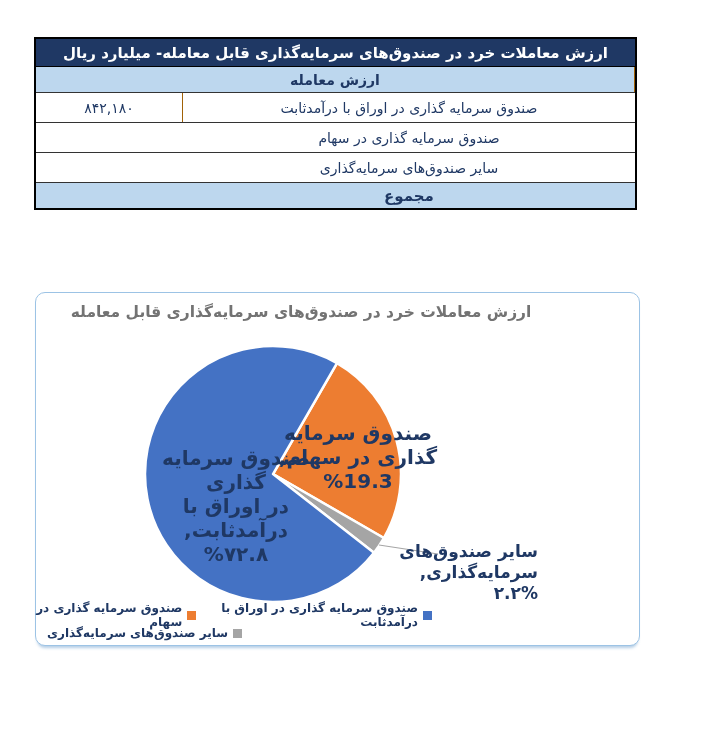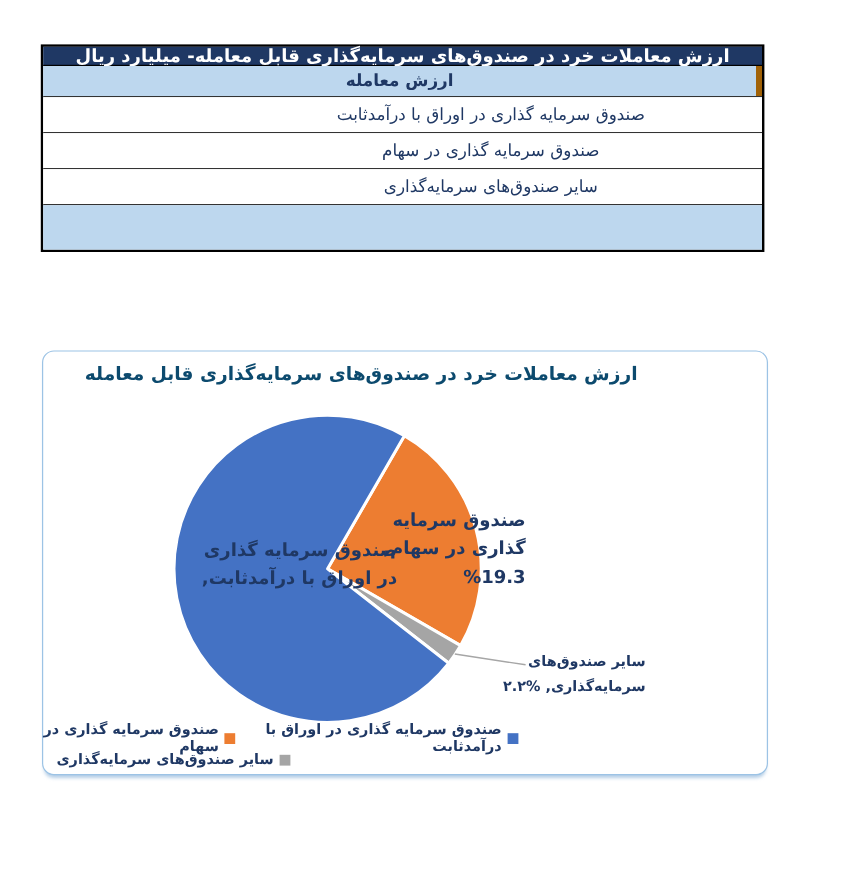--- a/index.html
+++ b/index.html
@@ -7,60 +7,60 @@
     position:relative;width:706px;height:729px;background:#ffffff;overflow:hidden;
     font-family:"DejaVu Sans",sans-serif;direction:rtl;
   }
   
   .tbl{
     position:absolute;left:34px;top:37px;width:603px;height:173px;
     border:2px solid #000;box-sizing:border-box;background:#fff;
     display:flex;flex-direction:column;
   }
   .tbl-title{
-    height:16px;background:#1F3864;color:#fff;font-weight:bold;font-size:15px;
+    height:28px;background:#1F3864;color:#fff;font-weight:bold;font-size:15px;
     display:flex;align-items:center;justify-content:center;
     border-bottom:1px solid #000;box-sizing:border-box;
   }
   .trow{display:flex;box-sizing:border-box;}
   .trow .c-type{
     width:452px;display:flex;align-items:center;justify-content:center;box-sizing:border-box;
   }
   .trow .c-val{
     flex:1;display:flex;align-items:center;justify-content:center;box-sizing:border-box;
-    border-left:none;border-right:5px solid #a16207;
+    border-left:none;border-right:1px solid #a16207;
   }
   .thead{
     height:26px;background:#BDD7EE;font-weight:bold;font-size:14px;color:#1F3864;
     border-bottom:1px solid #333;
   }
   .tdata{
     height:30px;font-size:14px;color:#1F3864;border-bottom:1px solid #333;background:#fff;
   }
   .ttotal{
     flex:1;background:#BDD7EE;font-weight:bold;font-size:15px;color:#1F3864;
   }
   
   .chartbox{
     position:absolute;left:35px;top:292px;width:605px;height:354px;box-sizing:border-box;
     border:1.5px solid #9CC3E5;border-radius:10px;background:#fff;
     box-shadow:0 4px 3px -2px rgba(141,179,217,.65);
   }
   .c-title{
     position:absolute;left:0;top:10px;width:530px;text-align:center;
-    font-weight:bold;font-size:15.5px;color:#0c4a6e;
+    font-weight:bold;font-size:15.5px;color:#737373;
   }
   .pie-svg{position:absolute;left:0;top:0;width:605px;height:354px;}
   .slice-label{
-    position:absolute;font-weight:bold;color:#1F3864;text-align:right;
-    font-size:15px;line-height:24px;
+    position:absolute;font-weight:bold;color:#1F3864;text-align:center;
+    font-size:20px;line-height:24px;
   }
   .lbl-blue{left:105px;top:153px;width:190px;}
   .lbl-orange{left:242px;top:128px;width:160px;}
-  .lbl-gray{left:357px;top:248px;width:145px;text-align:right;font-size:12px;line-height:21px;}
+  .lbl-gray{left:357px;top:248px;width:145px;text-align:right;font-size:17px;line-height:21px;}
   .legend-row{
     position:absolute;display:flex;direction:rtl;align-items:center;gap:14px;
     font-size:12px;font-weight:bold;color:#1F3864;
   }
   .legend-row1{right:207px;top:308px;}
   .legend-row2{right:397px;top:333px;}
   .legend-item{display:flex;direction:rtl;align-items:center;}
   .sq{width:9px;height:9px;display:inline-block;margin-left:5px;flex:0 0 auto;}
   .sq-blue{background:#4472C4;}
   .sq-orange{background:#ED7D31;}
@@ -73,47 +73,50 @@
 
   <div class="tbl">
     <div class="tbl-title">ارزش معاملات خرد در صندوق‌های سرمایه‌گذاری قابل معامله- میلیارد ریال</div>
 
     <div class="trow thead">
       <div class="c-val">ارزش معامله</div>
     </div>
 
     <div class="trow tdata">
       <div class="c-type">صندوق سرمایه گذاری در اوراق با درآمدثابت</div>
+      <div class="c-val">۸۴۲,۱۸۰</div>
     </div>
     <div class="trow tdata">
       <div class="c-type">صندوق سرمایه گذاری در سهام</div>
     </div>
     <div class="trow tdata">
       <div class="c-type">سایر صندوق‌های سرمایه‌گذاری</div>
     </div>
 
     <div class="trow ttotal">
+      <div class="c-type">مجموع</div>
     </div>
   </div>
 
   <div class="chartbox">
     <div class="c-title">ارزش معاملات خرد در صندوق‌های سرمایه‌گذاری قابل معامله</div>
 
     <svg class="pie-svg" viewBox="0 0 605 354" xmlns="http://www.w3.org/2000/svg">
       <g id="slices">
           <path d="M 237 181 L 301.00 70.15 A 128 128 0 0 1 347.85 245.00 Z" fill="#ED7D31" stroke="#FFFFFF" stroke-width="2.5" stroke-linejoin="round"></path>
           <path d="M 237 181 L 347.85 245.00 A 128 128 0 0 1 337.98 259.66 Z" fill="#A5A5A5" stroke="#FFFFFF" stroke-width="2.5" stroke-linejoin="round"></path>
           <path d="M 237 181 L 337.98 259.66 A 128 128 0 1 1 301.00 70.15 Z" fill="#4472C4" stroke="#FFFFFF" stroke-width="2.5" stroke-linejoin="round"></path>
         </g>
       <path d="M343,252 L402,261" stroke="#A6A6A6" stroke-width="1.2" fill="none"></path>
     </svg>
 
     <div class="slice-label lbl-blue">
       <div>صندوق سرمایه گذاری</div>
       <div>در اوراق با درآمدثابت,</div>
+      <div>%۷۲.۸</div>
     </div>
 
     <div class="slice-label lbl-orange">
       <div>صندوق سرمایه</div>
       <div>گذاری در سهام,</div>
       <div>%19.3</div>
     </div>
 
     <div class="slice-label lbl-gray">
       <div>سایر صندوق‌های</div>

